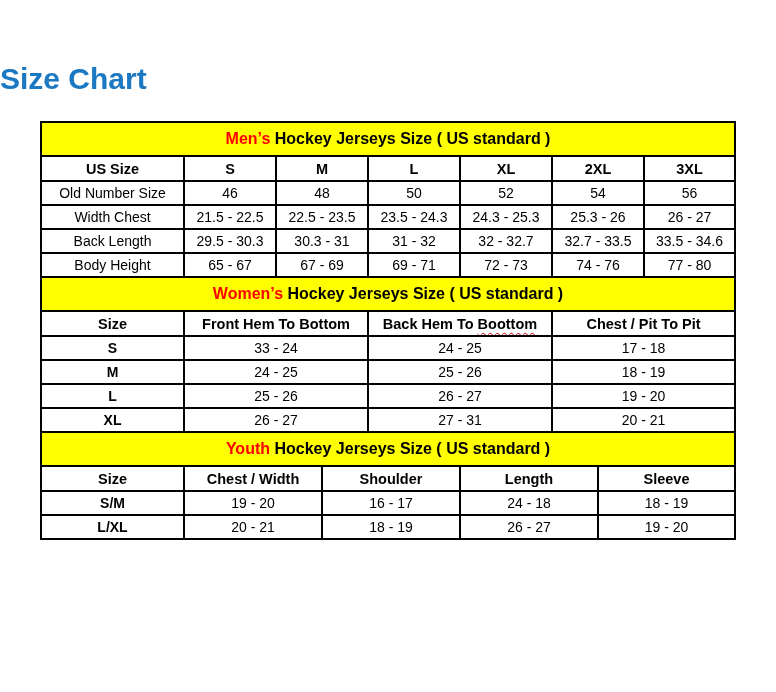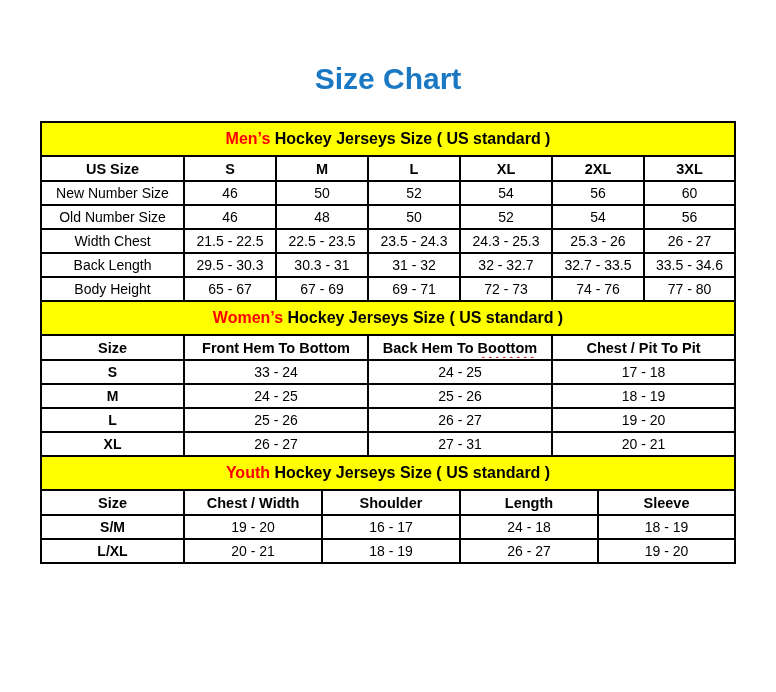--- a/index.html
+++ b/index.html
@@ -13,21 +13,20 @@
     margin: 0;
     padding: 0;
     background: #ffffff;
     width: 776px;
     height: 692px;
     font-family: "Liberation Sans", sans-serif;
     overflow: hidden;
   }
   .page-title {
     margin: 62px 0 0 0;
-    text-align: center;
     font-size: 30px;
     line-height: 34px;
     font-weight: bold;
     color: var(--title-blue);
     letter-spacing: 0px;
   }
   .chart-wrap {
     width: 694px;
     margin: 25px 0 0 40px;
   }
@@ -53,21 +52,20 @@
     background: var(--section-header-bg);
     height: 34px;
     font-size: 16px;
     font-weight: bold;
   }
   .hl { color: var(--section-highlight-red); }
   tr.cols-row td {
     height: 25px;
     font-size: 14.5px;
     font-weight: bold;
-    border-radius: 9px;
   }
   tr.data-row td {
     height: 24px;
     font-size: 14px;
     font-weight: normal;
   }
   tr.data-row td.bold-label { font-weight: bold; }
   .typo {
     text-decoration: underline;
     text-decoration-style: wavy;
@@ -107,29 +105,20 @@
       </td>
     </tr>
     <tr class="cols-row">
       <td>US Size</td>
       <td>S</td>
       <td>M</td>
       <td>L</td>
       <td>XL</td>
       <td>2XL</td>
       <td>3XL</td>
-    </tr>
-    <tr class="data-row">
-      <td>New Number Size</td>
-      <td>46</td>
-      <td>50</td>
-      <td>52</td>
-      <td>54</td>
-      <td>56</td>
-      <td>60</td>
     </tr>
     <tr class="data-row">
       <td>Old Number Size</td>
       <td>46</td>
       <td>48</td>
       <td>50</td>
       <td>52</td>
       <td>54</td>
       <td>56</td>
     </tr>

